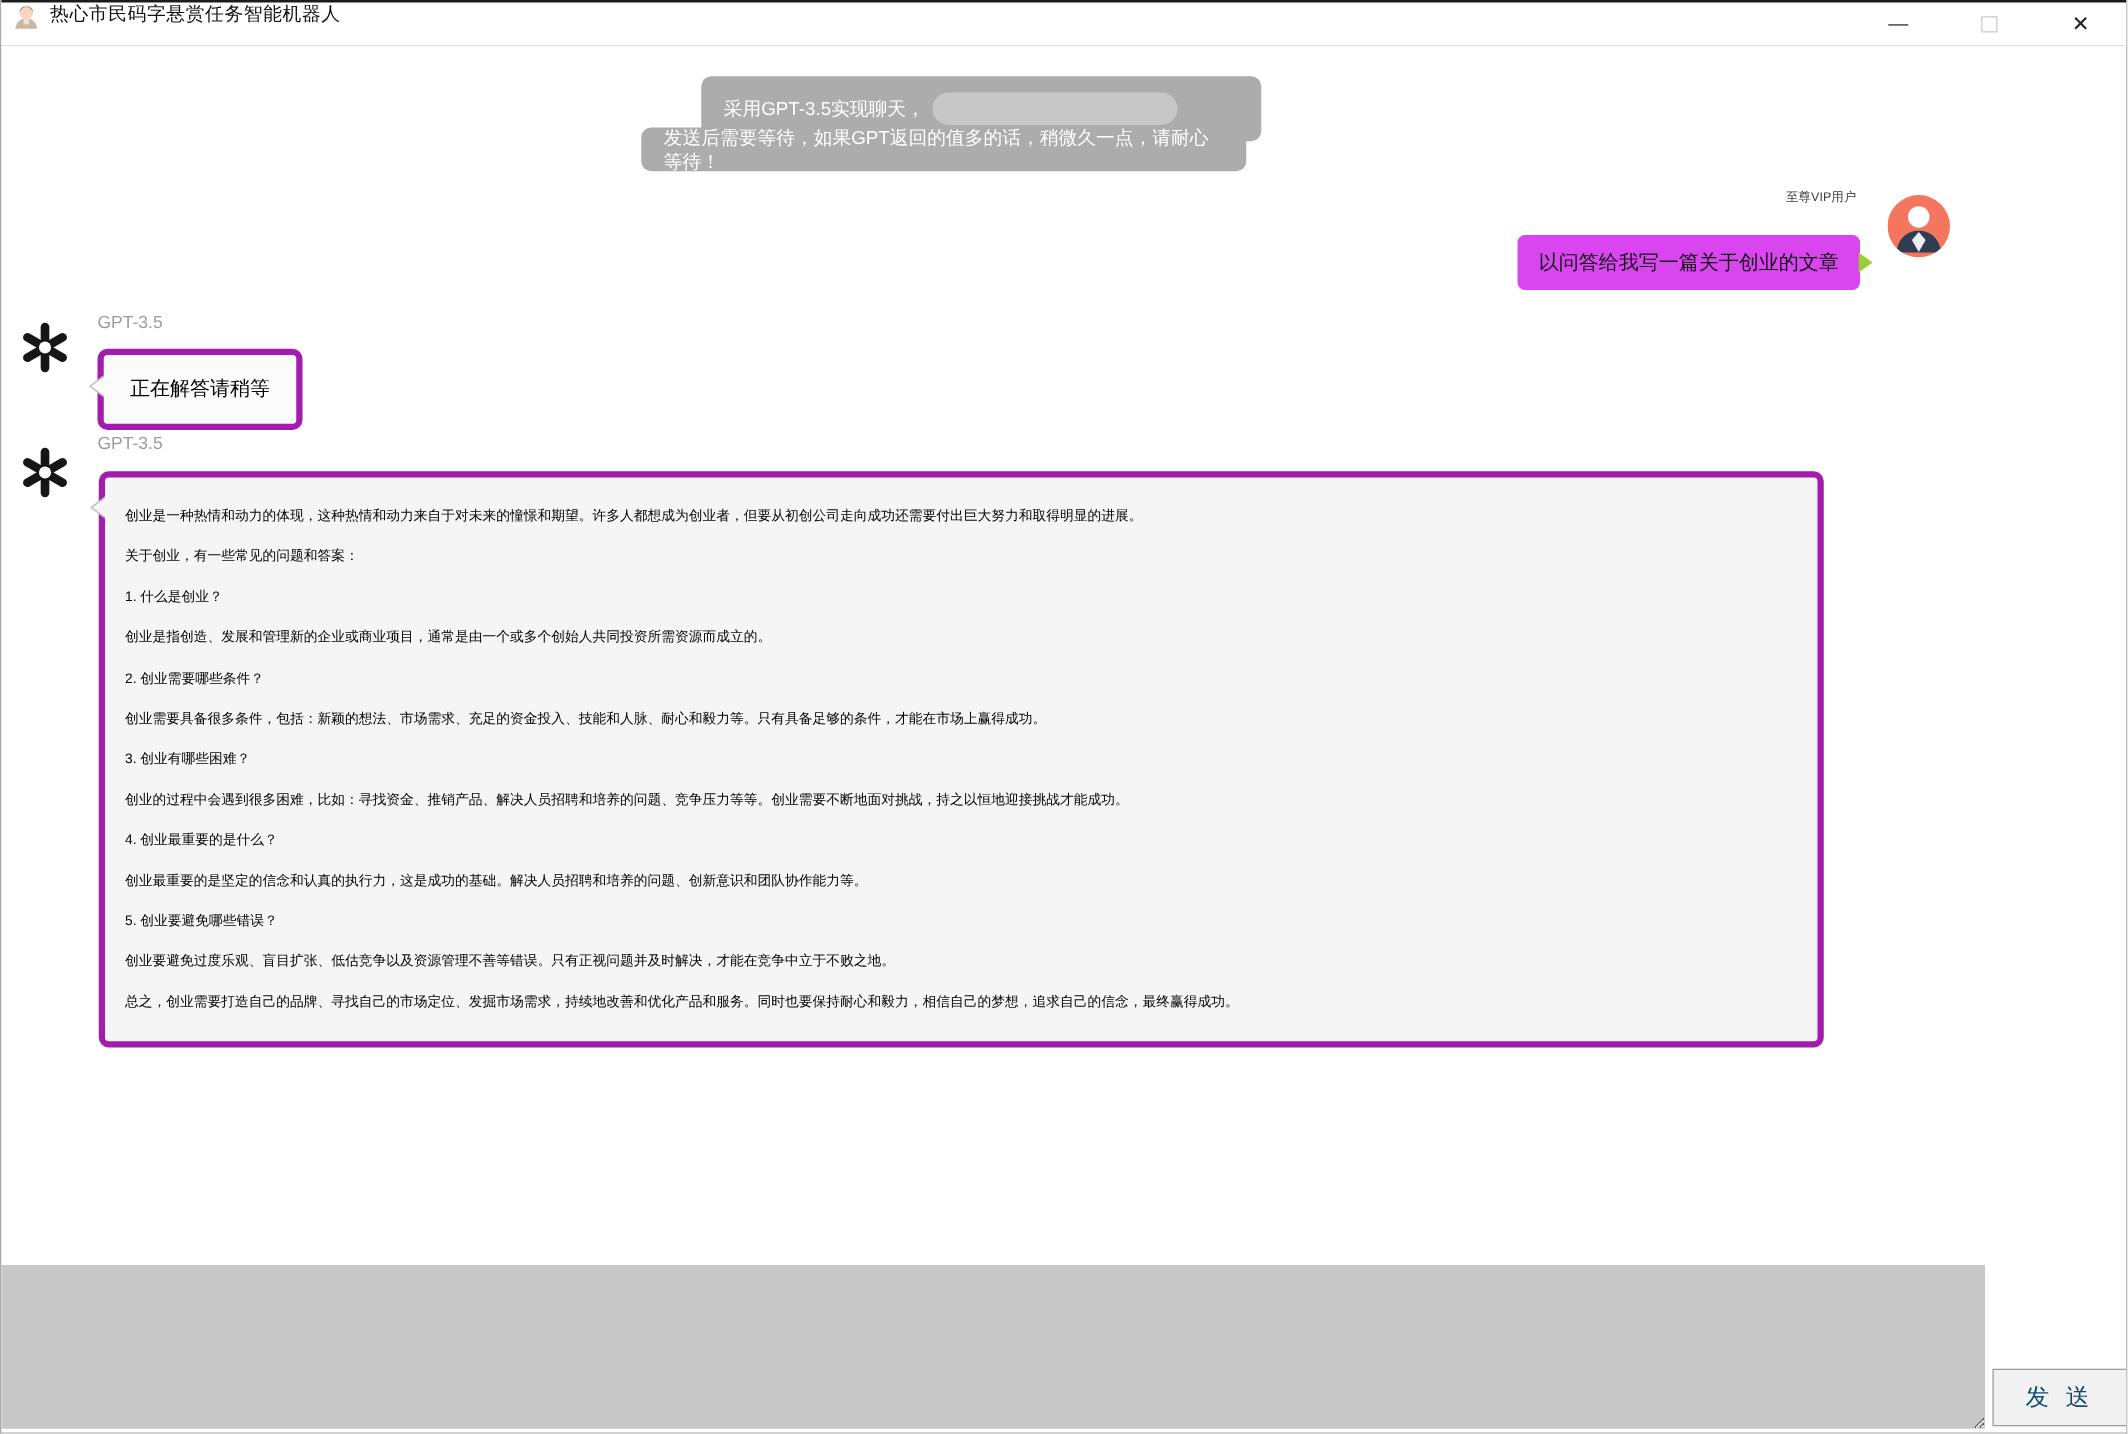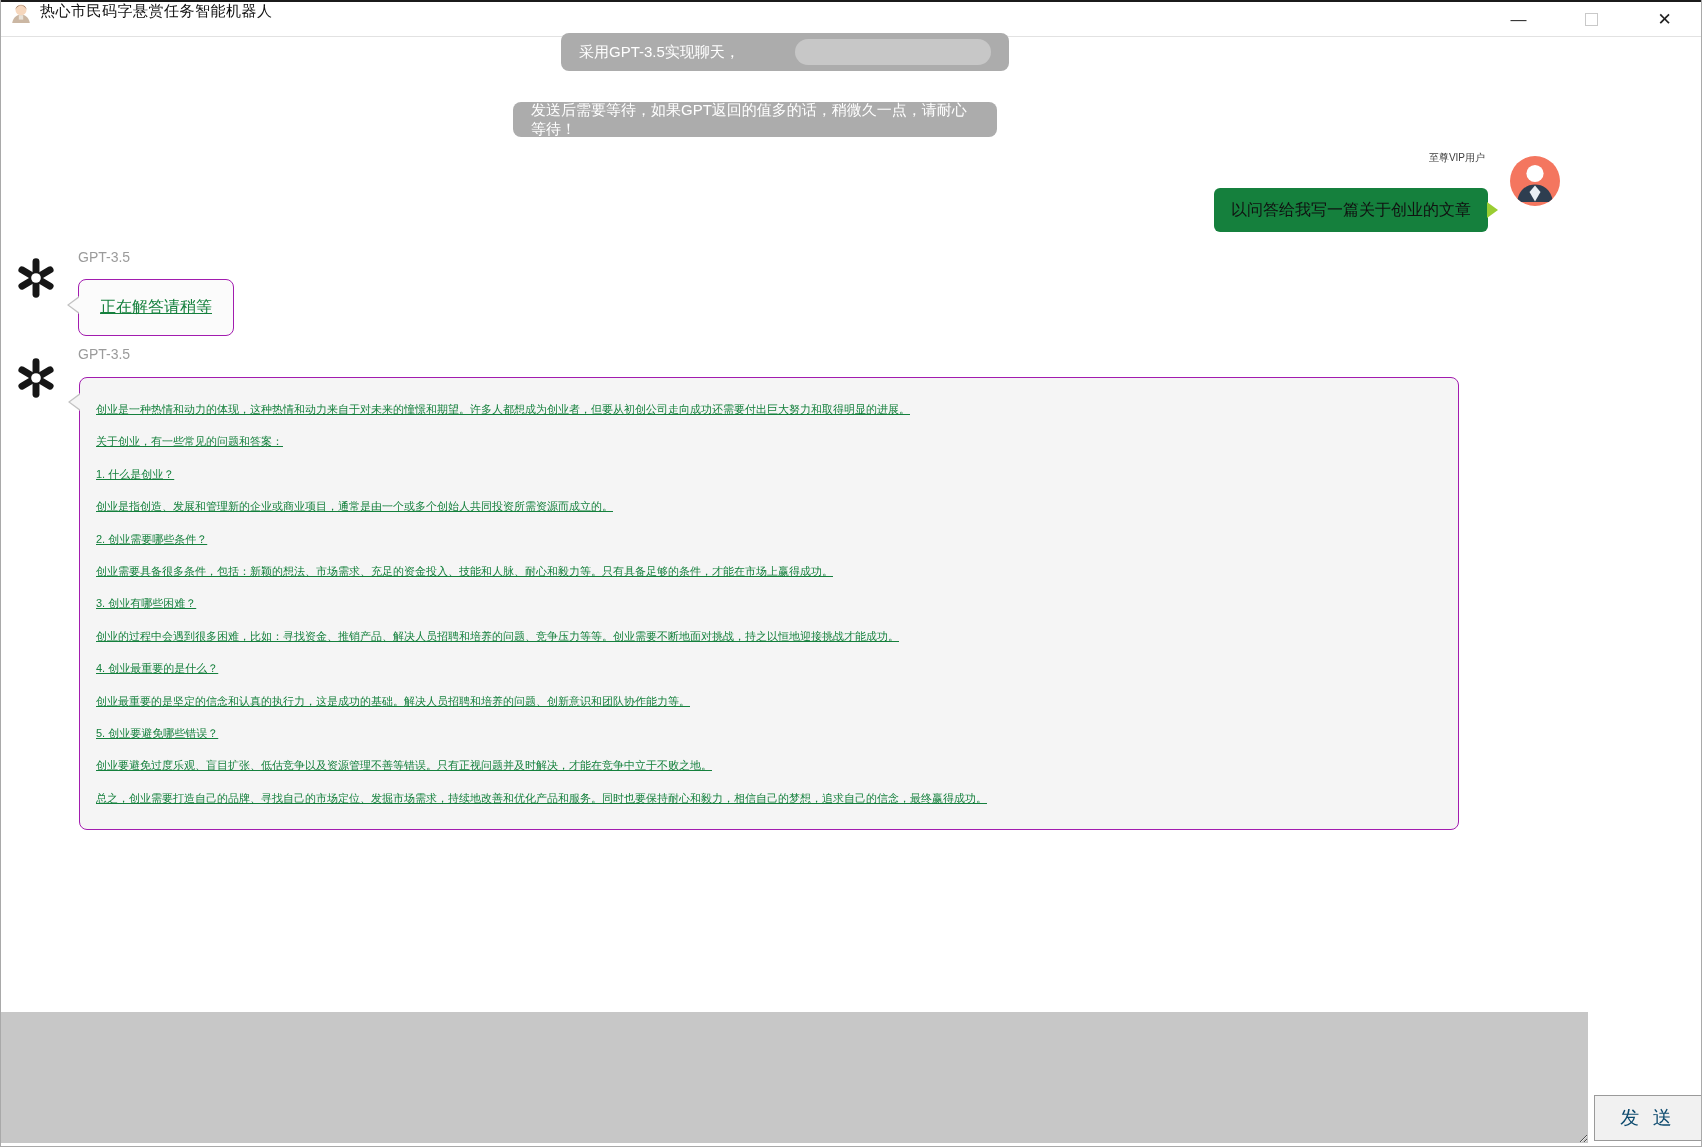--- a/index.html
+++ b/index.html
@@ -17,39 +17,39 @@
   .title-text { margin-left:8px; font-size:15px; color:#101010; letter-spacing:.5px; }
   .win-controls { position:absolute; right:0; top:0; height:35px; display:flex; }
   .win-btn { width:73px; height:35px; display:flex; align-items:center; justify-content:center;
              font-size:16px; color:#333; background:transparent; border:none; cursor:default; }
   .max-box { width:13px; height:13px; border:1px solid #c9c9c9; display:inline-block; }
   .close-glyph { font-size:17px; color:#222; }
 
   
   .notice { position:absolute; background:#acacac; border-radius:8px; color:#fff;
             font-size:15px; display:flex; align-items:center; padding:0 18px; }
-  .notice-1 { left:560px; top:33px; width:448px; height:38px;justify-content:space-between; }
+  .notice-1 { left:560px; top:61px; width:448px; height:52px; }
   .notice-2 { left:512px; top:102px; width:484px; height:35px; justify-content:flex-end; }
   .redact-blob { width:196px; height:26px; border-radius:13px; background:#c7c7c7; margin-left:6px; }
 
   
   .user-label { position:absolute; right:216px; top:151px; font-size:10px; color:#3c3c3c; }
   .avatar { position:absolute; left:1509px; top:156px; width:50px; height:50px; }
-  .user-bubble { position:absolute; right:213px; top:188px; height:44px; background:#15803d;
+  .user-bubble { position:absolute; right:213px; top:188px; height:44px; background:#d946ef;
                  border-radius:6px; color:#111; font-size:16px; display:flex; align-items:center;
                  padding:0 17px; white-space:nowrap; }
   .user-bubble .tail { position:absolute; right:-10px; top:14px; width:0; height:0;
                  border-top:8px solid transparent; border-bottom:8px solid transparent;
                  border-left:11px solid #9acd32; }
 
   
   .bot-logo { position:absolute; width:42px; height:42px; }
   .bot-name { position:absolute; left:77px; font-size:14px; color:#9b9b9b; }
-  .bot-bubble { position:absolute; background:#fbfbfb; border:1px solid #a21caf; border-radius:8px;
-                color:#15803d; font-size:16px;text-decoration:underline; }
+  .bot-bubble { position:absolute; background:#fbfbfb; border:5px solid #a21caf; border-radius:8px;
+                color:#000000; font-size:16px; }
   .tail-l-border { position:absolute; left:-12px; width:0; height:0;
                  border-top:9px solid transparent; border-bottom:9px solid transparent;
                  border-right:12px solid #c2c2c2; }
   .tail-l-fill { position:absolute; left:-10px; width:0; height:0;
                  border-top:8px solid transparent; border-bottom:8px solid transparent;
                  border-right:11px solid #fbfbfb; }
   .bubble-wait { left:77px; top:279px; padding:17px 21px; }
   .bubble-wait .tail-l-border { top:16px; }
   .bubble-wait .tail-l-fill   { top:17px; }
   .bubble-long { left:78px; top:377px; width:1380px; background:#f5f5f5; padding:15px 16px; }

